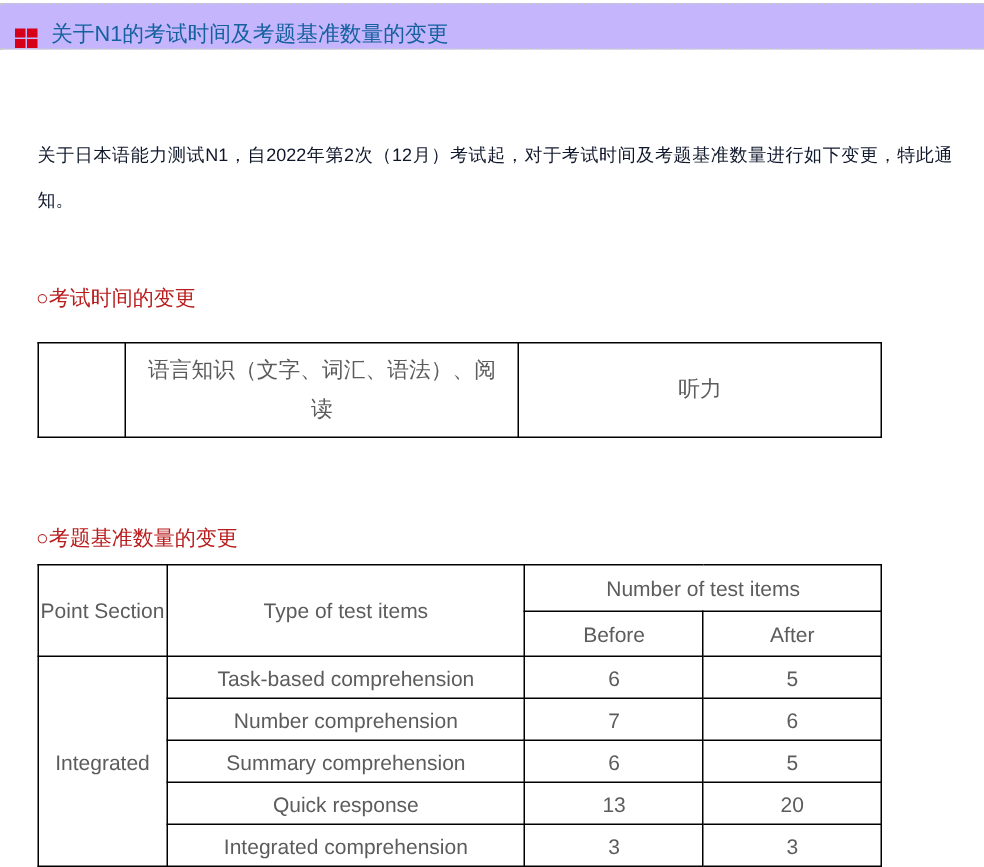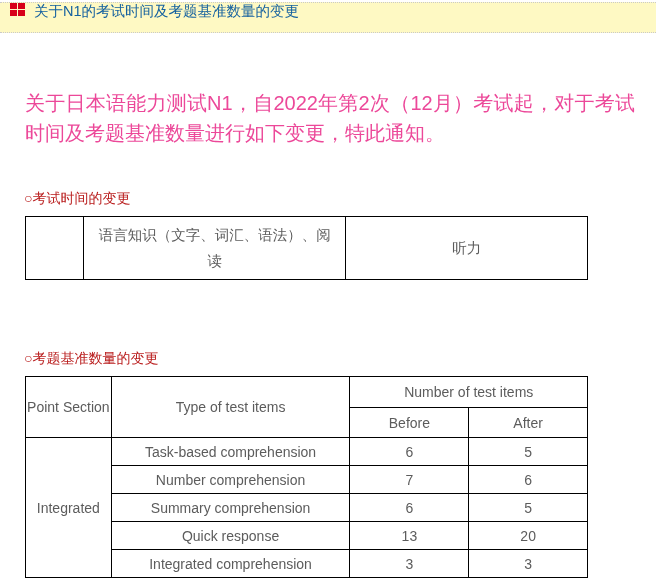--- a/index.html
+++ b/index.html
@@ -21,22 +21,22 @@
   .header-bar {
     position: absolute;
     left: 0;
     top: 2px;
     width: 656px;
     height: 31px;
     box-sizing: border-box;
     border-top: 1px dotted #c9c9c9;
     border-bottom: 1px dotted #c9c9c9;
     display: flex;
-    align-items: flex-start;
-    background: #fef9c3;
+    align-items: flex-end;
+    background: #c4b5fd;
   }
   .grid-icon {
     width: 15px;
     height: 13px;
     margin-left: 10px;
     margin-right: 9px;
     display: grid;
     grid-template-columns: 7px 7px;
     grid-template-rows: 6px 6px;
     gap: 1px;
@@ -55,23 +55,23 @@
     letter-spacing: 0px;
     white-space: nowrap;
   }
 
   
   .intro {
     position: absolute;
     left: 25px;
     top: 88px;
     width: 610px;
-    font-size: 20px;
+    font-size: 12px;
     line-height: 30px;
-    color: #ec4899;
+    color: #0f172a;
     text-align: justify;
   }
 
   
   .section-heading {
     position: absolute;
     left: 24px;
     font-size: 14px;
     line-height: 20px;
     color: #b91c1c;
@@ -91,21 +91,21 @@
     font-weight: normal;
     text-align: center;
     vertical-align: middle;
     color: #5c5c5c;
     padding: 0;
   }
 
   
   #table-exam-time {
     left: 25px;
-    top: 216px;
+    top: 228px;
     width: 563px;
     padding-left: 16px;
   }
   #table-exam-time td {
     font-size: 14.5px;
     line-height: 26px;
   }
   #table-exam-time .col-label   { width: 59px; }
   #table-exam-time .col-subject { width: 253px; padding: 3px 8px; line-height: 26px; }
   #table-exam-time .col-listen  { width: 249px; }

